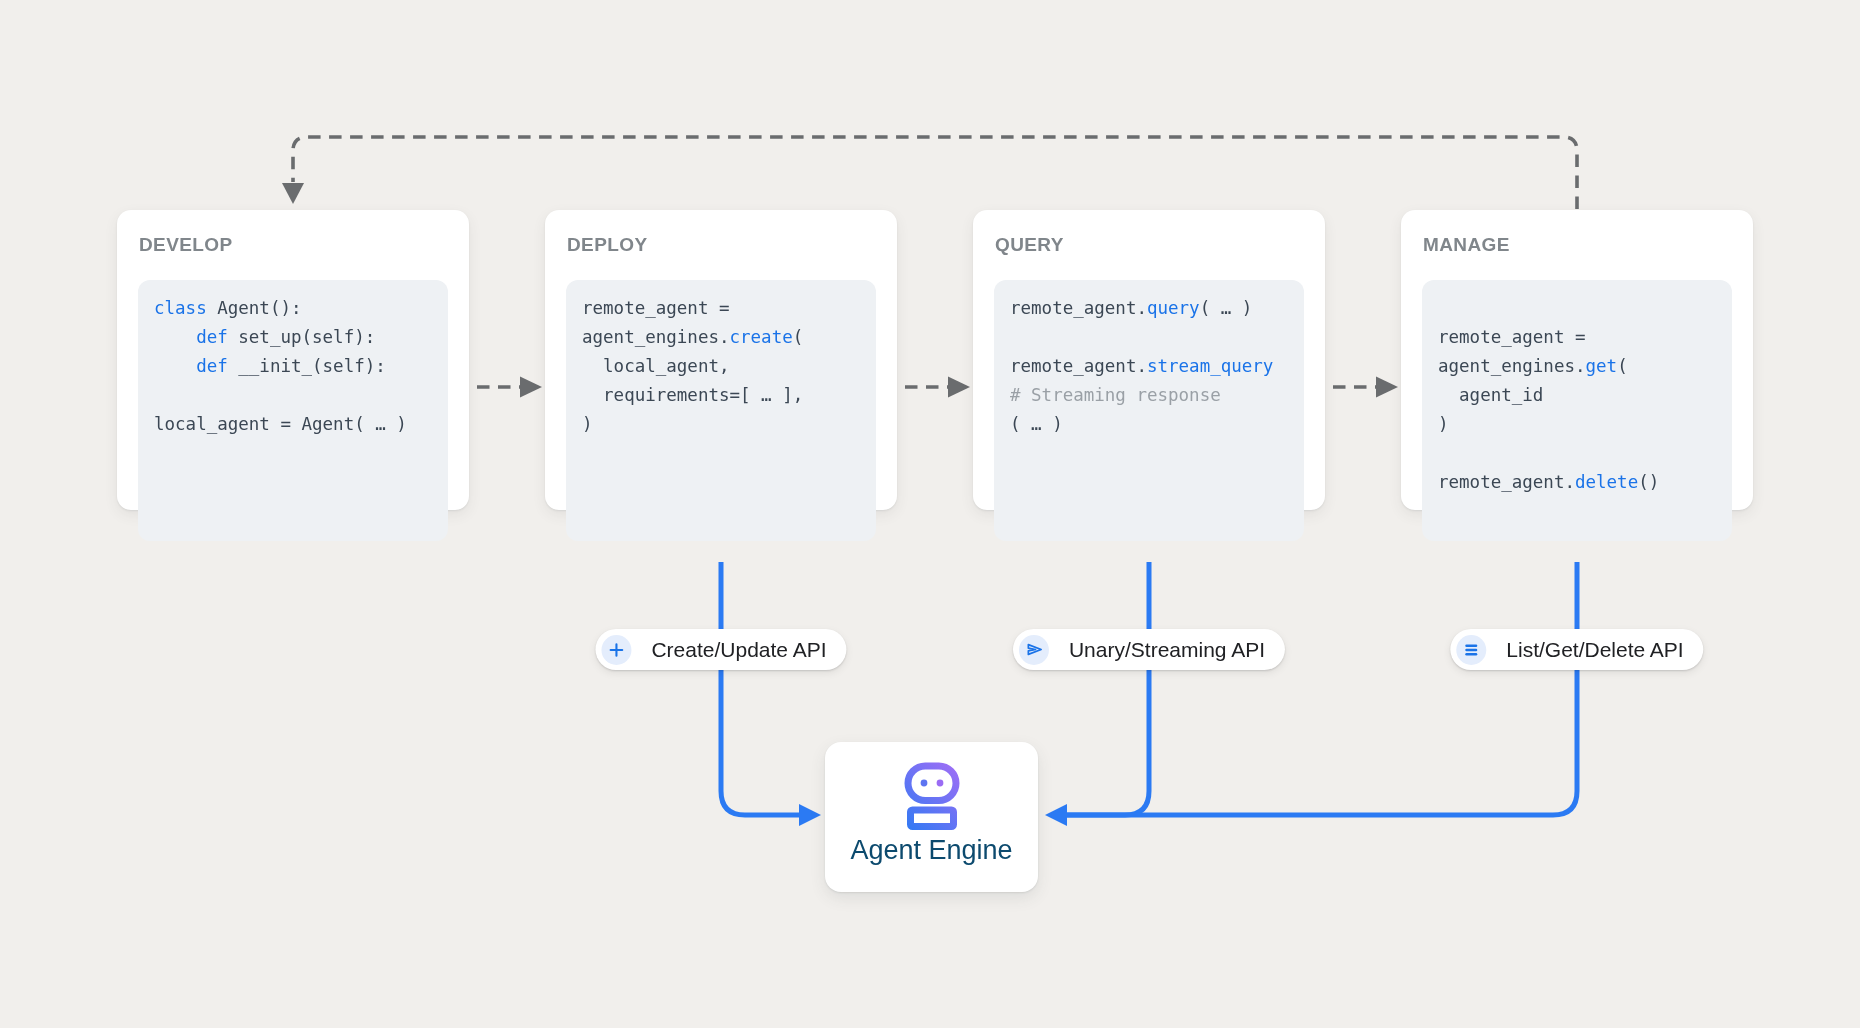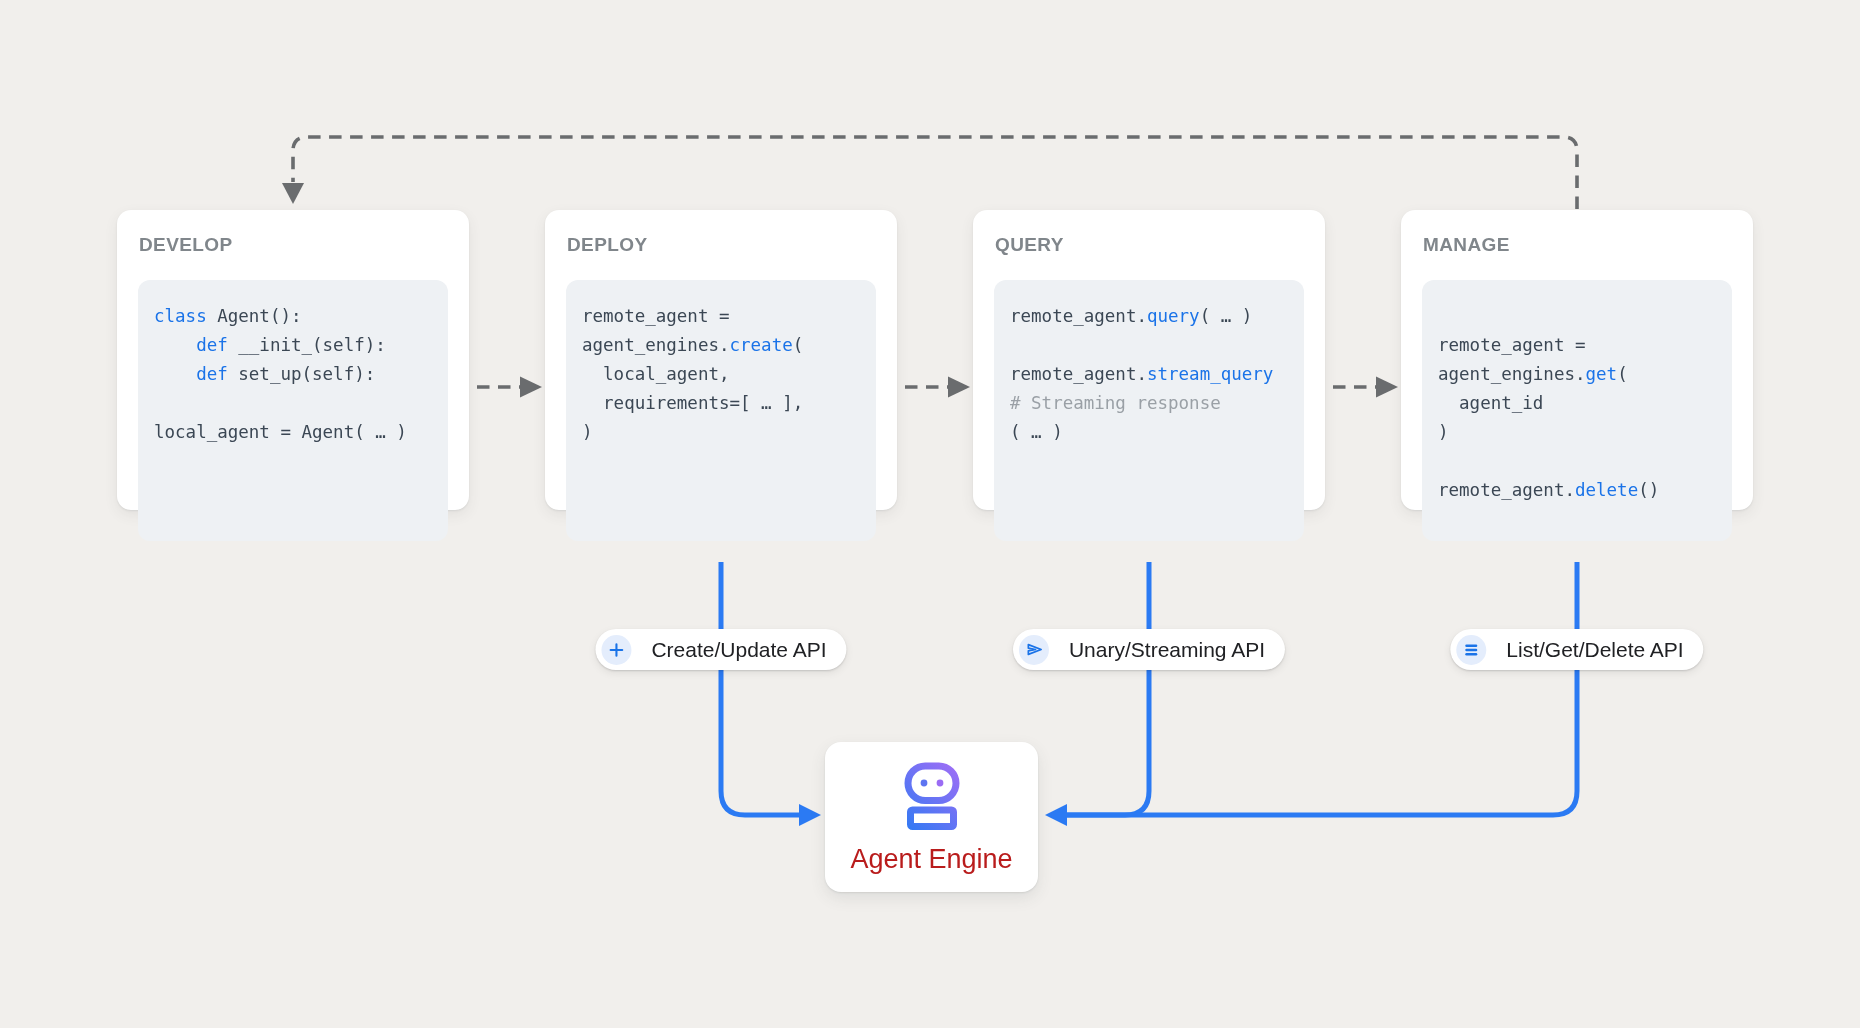--- a/index.html
+++ b/index.html
@@ -18,41 +18,41 @@
   .blueline{fill:none;stroke:var(--connector-blue);stroke-width:5}
   .bluehead{fill:var(--connector-blue);stroke:none}
 
   .card{position:absolute;top:210px;width:352px;height:300px;background:var(--card-bg);
         border-radius:14px;z-index:2;
         box-shadow:0 1px 2px rgba(60,64,67,.10),0 5px 14px rgba(60,64,67,.08)}
   .card1{left:117px}.card2{left:545px}.card3{left:973px}.card4{left:1401px}
   .card-title{position:absolute;left:22px;top:24px;font-size:19px;font-weight:700;
         letter-spacing:.4px;color:var(--title-gray)}
   .code-block{position:absolute;left:21px;top:70px;width:310px;height:261px;
-        background:var(--code-bg);border-radius:12px;padding:22px 16px;overflow:hidden}
+        background:var(--code-bg);border-radius:12px;padding:14px 16px;overflow:hidden}
   .code-line{font-family:"DejaVu Sans Mono",monospace;font-size:17.5px;line-height:29px;
         white-space:pre;color:var(--code-text)}
   .seg-plain{color:var(--code-text)}
   .seg-blue{color:var(--code-blue)}
   .seg-comment{color:var(--code-comment)}
 
   .pill{position:absolute;top:629px;height:41px;transform:translateX(-50%);
         background:#fff;border-radius:21px;display:flex;align-items:center;gap:20px;
         padding:0 20px 0 6px;z-index:3;
         box-shadow:0 1px 2px rgba(0,0,0,.14),0 3px 8px rgba(0,0,0,.08)}
   .pill1{left:721px}.pill2{left:1149px}.pill3{left:1577px}
   .pill-icon-circle{width:30px;height:30px;border-radius:50%;background:var(--pill-icon-bg);
         display:flex;align-items:center;justify-content:center;flex:0 0 auto}
   .pill-label{font-size:21px;color:var(--pill-text);white-space:nowrap}
 
   .engine-card{position:absolute;left:825px;top:742px;width:213px;height:150px;
         background:#fff;border-radius:16px;z-index:2;display:flex;flex-direction:column;
         align-items:center;box-shadow:0 1px 2px rgba(60,64,67,.12),0 6px 16px rgba(60,64,67,.10)}
   .engine-icon{margin-top:20px}
-  .engine-label{margin-top:14px;font-size:27px;font-weight:500;color:#b91c1c;white-space:nowrap}
+  .engine-label{margin-top:5px;font-size:27px;font-weight:500;color:#0c4a6e;white-space:nowrap}
 
   .icon-stroke{stroke:var(--code-blue);fill:none}
   .icon-fill{fill:var(--code-blue)}
 </style>
 </head>
 <body>
 
 <div class="stage">
 
   <svg class="connectors" width="1860" height="1028" viewBox="0 0 1860 1028">
@@ -77,22 +77,22 @@
     <polygon class="bluehead" points="799,804 821,815 799,826"></polygon>
     <path class="blueline" d="M1149 562 V791 Q1149 815 1125 815 H1067"></path>
     <path class="blueline" d="M1577 562 V791 Q1577 815 1553 815 H1067"></path>
     <polygon class="bluehead" points="1067,804 1045,815 1067,826"></polygon>
   </svg>
 
   <div class="card card1">
     <div class="card-title">DEVELOP</div>
     <div class="code-block">
         <div class="code-line"><span class="seg-blue">class</span><span class="seg-plain"> Agent():</span></div>
+        <div class="code-line"><span class="seg-plain">    </span><span class="seg-blue">def</span><span class="seg-plain"> set_up(self):</span></div>
         <div class="code-line"><span class="seg-plain">    </span><span class="seg-blue">def</span><span class="seg-plain"> __init_(self):</span></div>
-        <div class="code-line"><span class="seg-plain">    </span><span class="seg-blue">def</span><span class="seg-plain"> set_up(self):</span></div>
         <div class="code-line">&nbsp;</div>
         <div class="code-line"><span class="seg-plain">local_agent = Agent( … )</span></div>
       </div>
   </div>
 
   <div class="card card2">
     <div class="card-title">DEPLOY</div>
     <div class="code-block">
         <div class="code-line"><span class="seg-plain">remote_agent =</span></div>
         <div class="code-line"><span class="seg-plain">agent_engines.</span><span class="seg-blue">create</span><span class="seg-plain">(</span></div>

